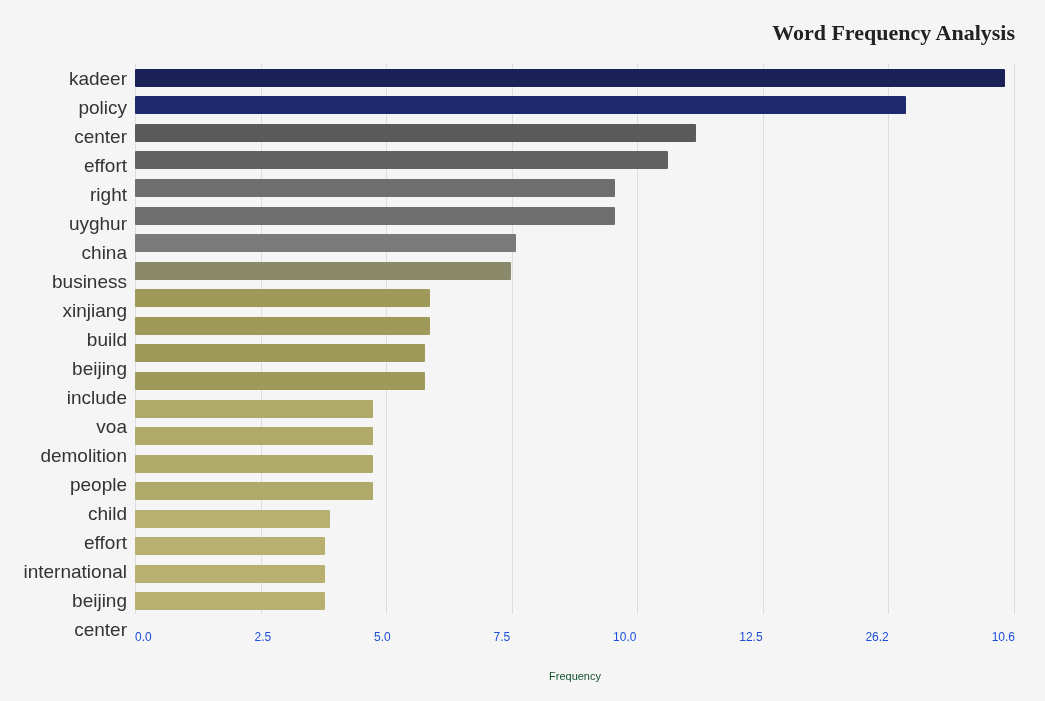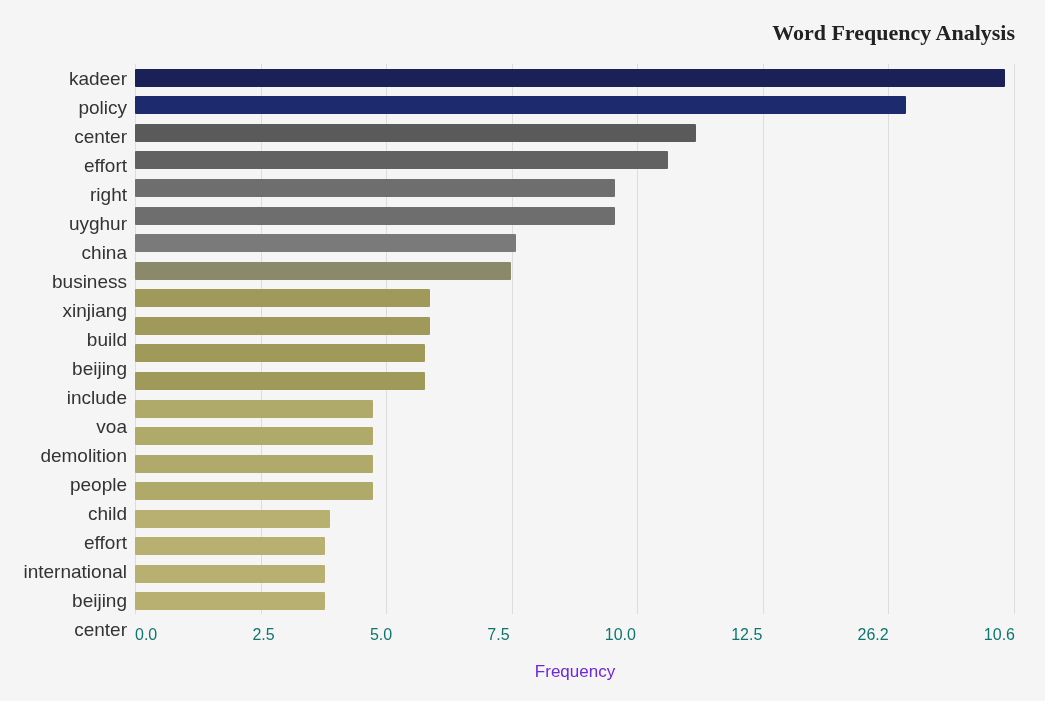--- a/index.html
+++ b/index.html
@@ -85,31 +85,31 @@
     .x-axis {
       position: absolute;
       bottom: 0;
       left: 0;
       right: 0;
       display: flex;
       justify-content: space-between;
       padding-top: 4px;
     }
     .x-tick {
-      font-size: 16px;
-      color: #0f766e;
+      font-size: 12px;
+      color: #1d4ed8;
       text-align: center;
     }
     .x-axis-label {
       position: absolute;
       bottom: -38px;
       left: 50%;
       transform: translateX(-50%);
-      font-size: 17px;
-      color: #6d28d9;
+      font-size: 11px;
+      color: #14532d;
     }
   </style>
 </head>
 <body>
 
 <div class="chart-container">
   <div class="chart-title">Word Frequency Analysis</div>
   <div class="chart-area">
     <div class="y-labels" id="y-labels">
         <div class="y-label">kadeer</div>

